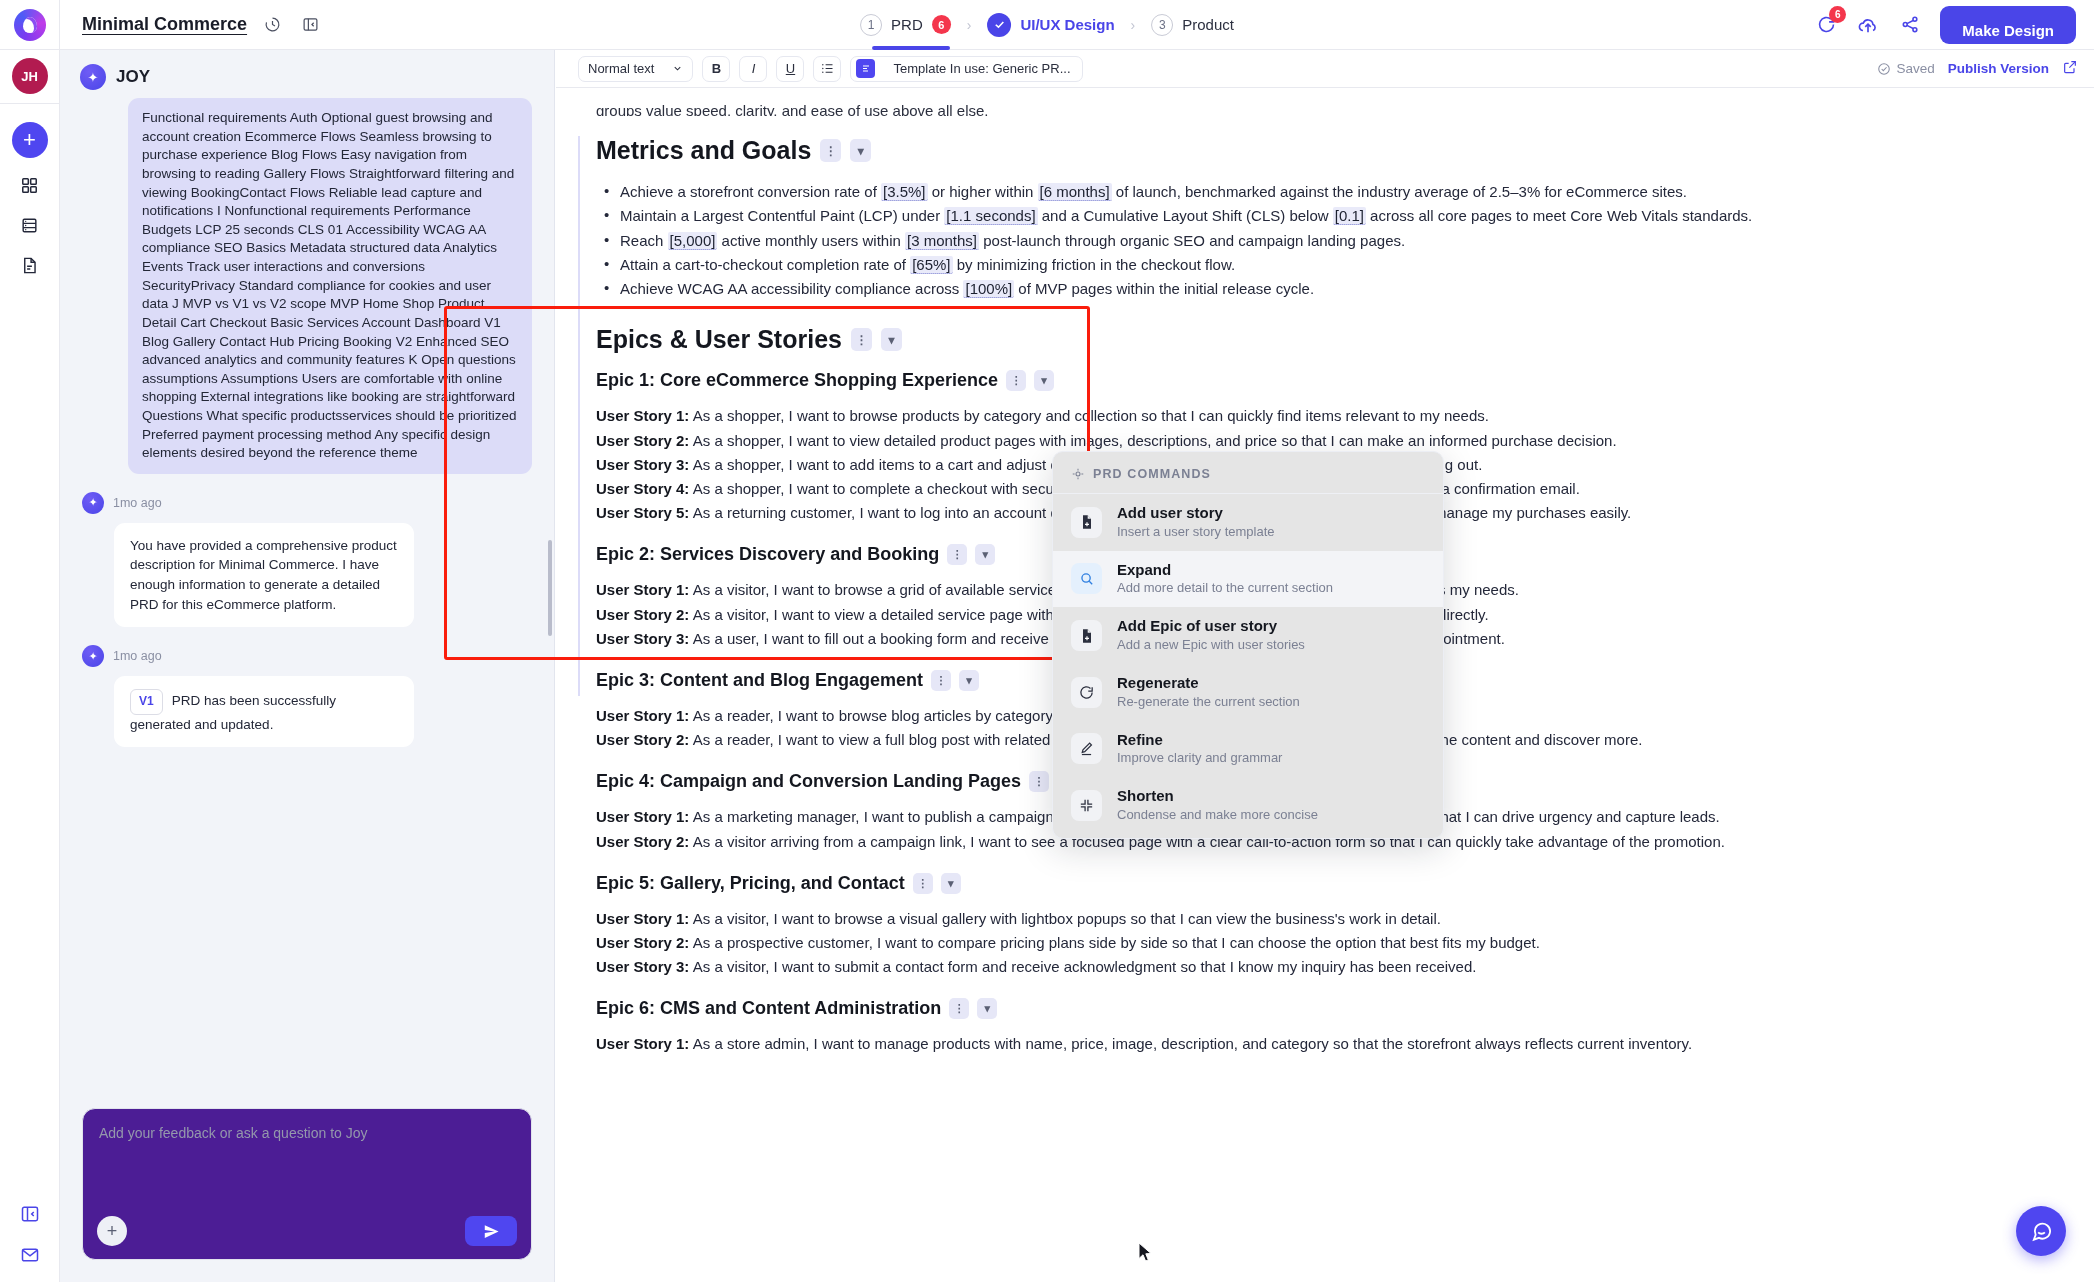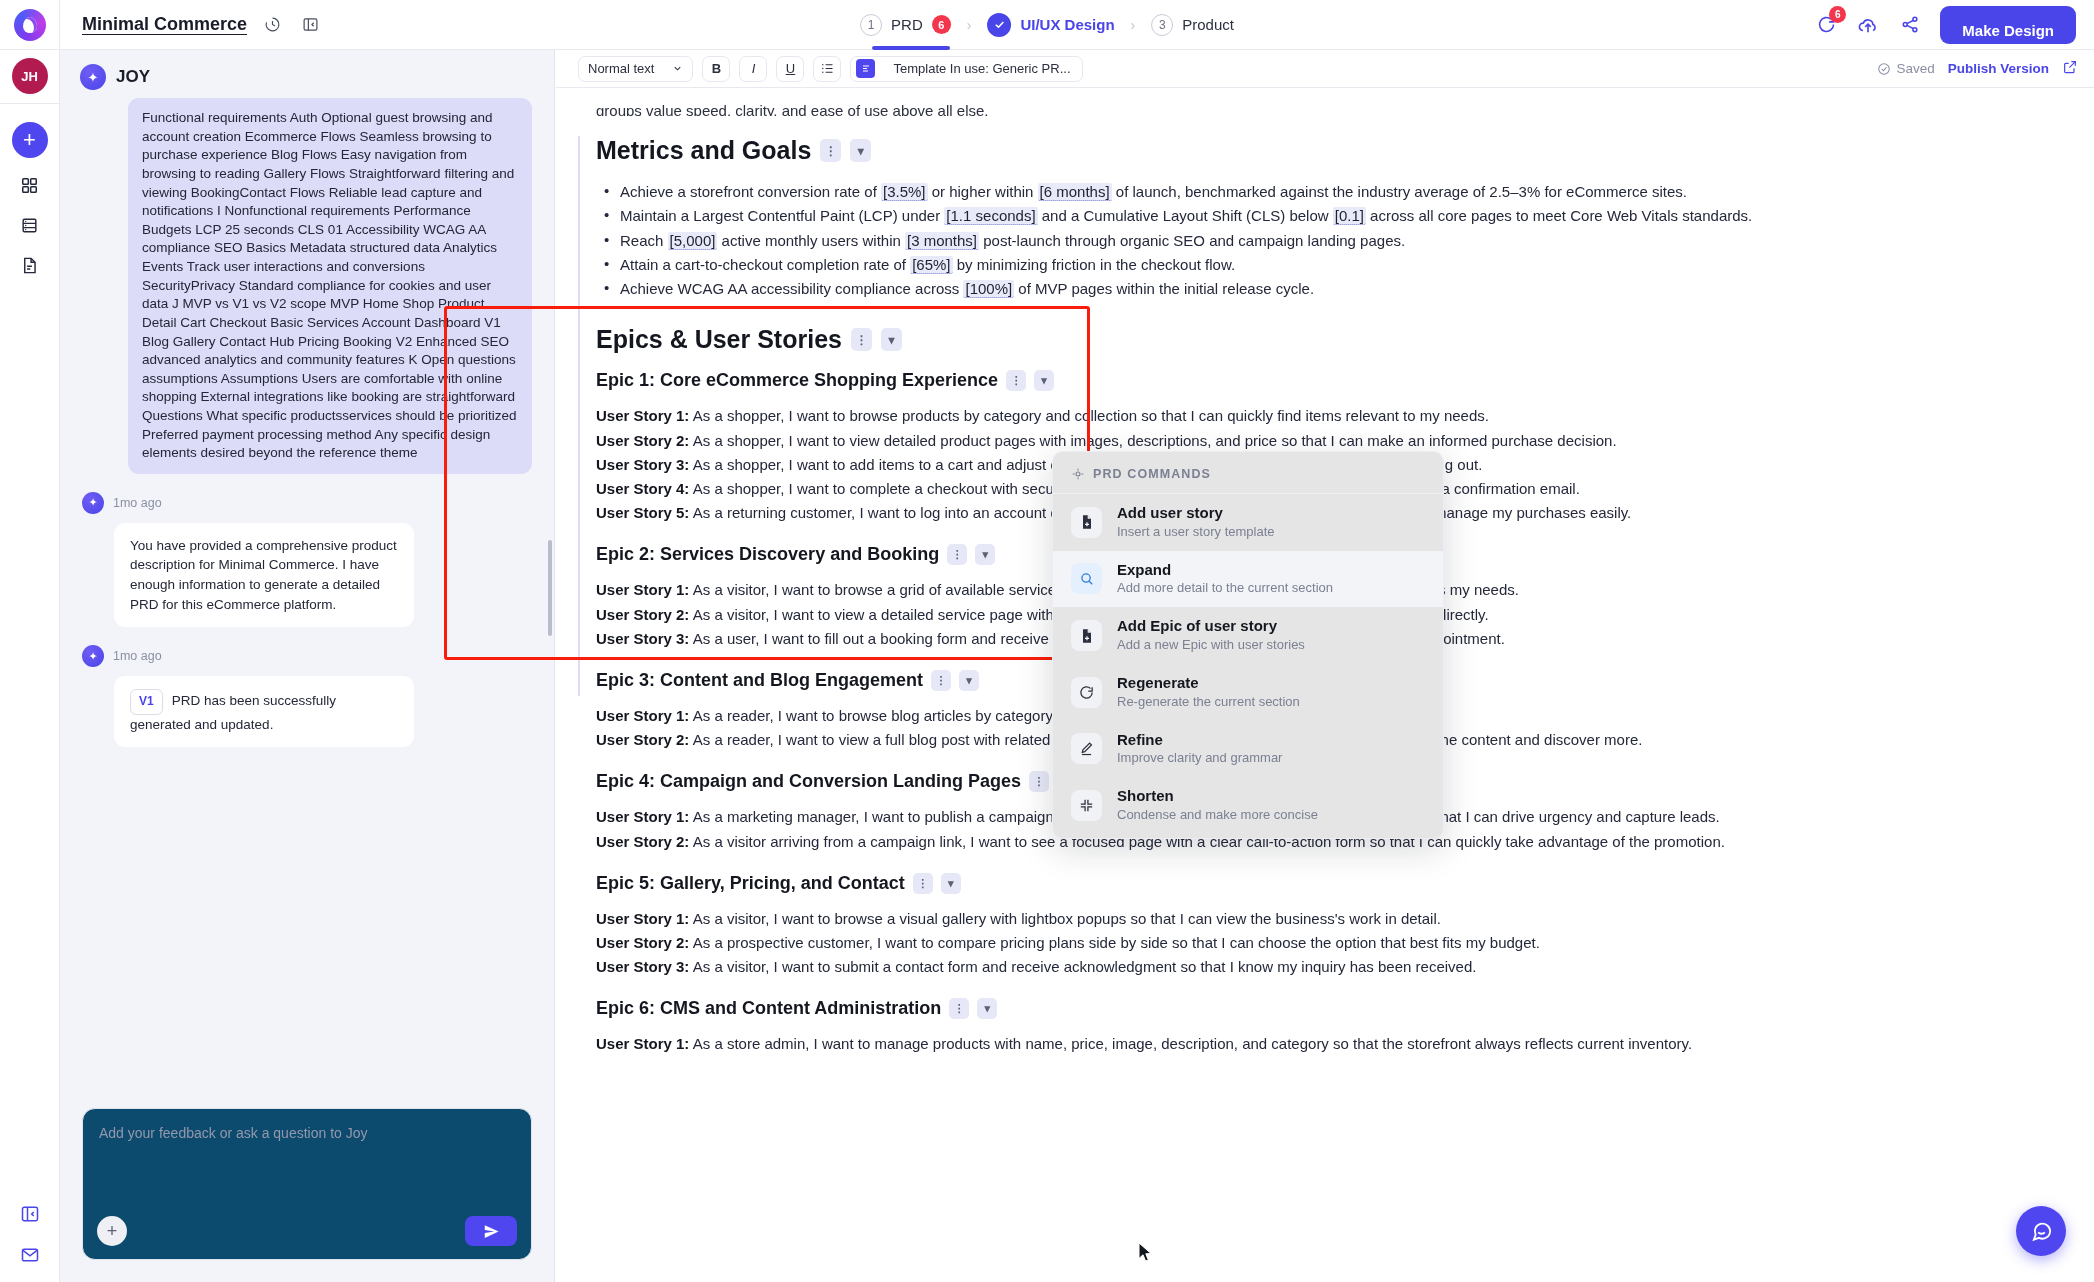--- a/index.html
+++ b/index.html
@@ -132,21 +132,21 @@
     padding: 13px 16px; font-size: 13.5px; line-height: 1.45; color: #232737;
     max-width: 300px;
   }
   .v-chip {
     display: inline-flex; align-items: center; justify-content: center;
     border: 1px solid #dcdde6; border-radius: 6px; color: #4a45e8;
     font-size: 12px; font-weight: 600; padding: 3px 8px; margin-right: 9px;
     vertical-align: middle;
   }
   #composer {
-    margin: 10px 22px 22px 22px; background: #0c4a6e; border: 1px solid #e1e3ec;
+    margin: 10px 22px 22px 22px; background: #4c1d95; border: 1px solid #e1e3ec;
     border-radius: 13px; height: 152px; position: relative; padding: 16px;
   }
   #composer-ph { color: #9498ac; font-size: 14px; }
   #composer-add {
     position: absolute; left: 14px; bottom: 13px; width: 30px; height: 30px;
     border-radius: 50%; background: #eef0f6; color: #5b6074;
     display:flex; align-items:center; justify-content:center; font-size: 18px; cursor:pointer;
   }
   #composer-send {
     position: absolute; right: 14px; bottom: 13px; width: 52px; height: 30px;

